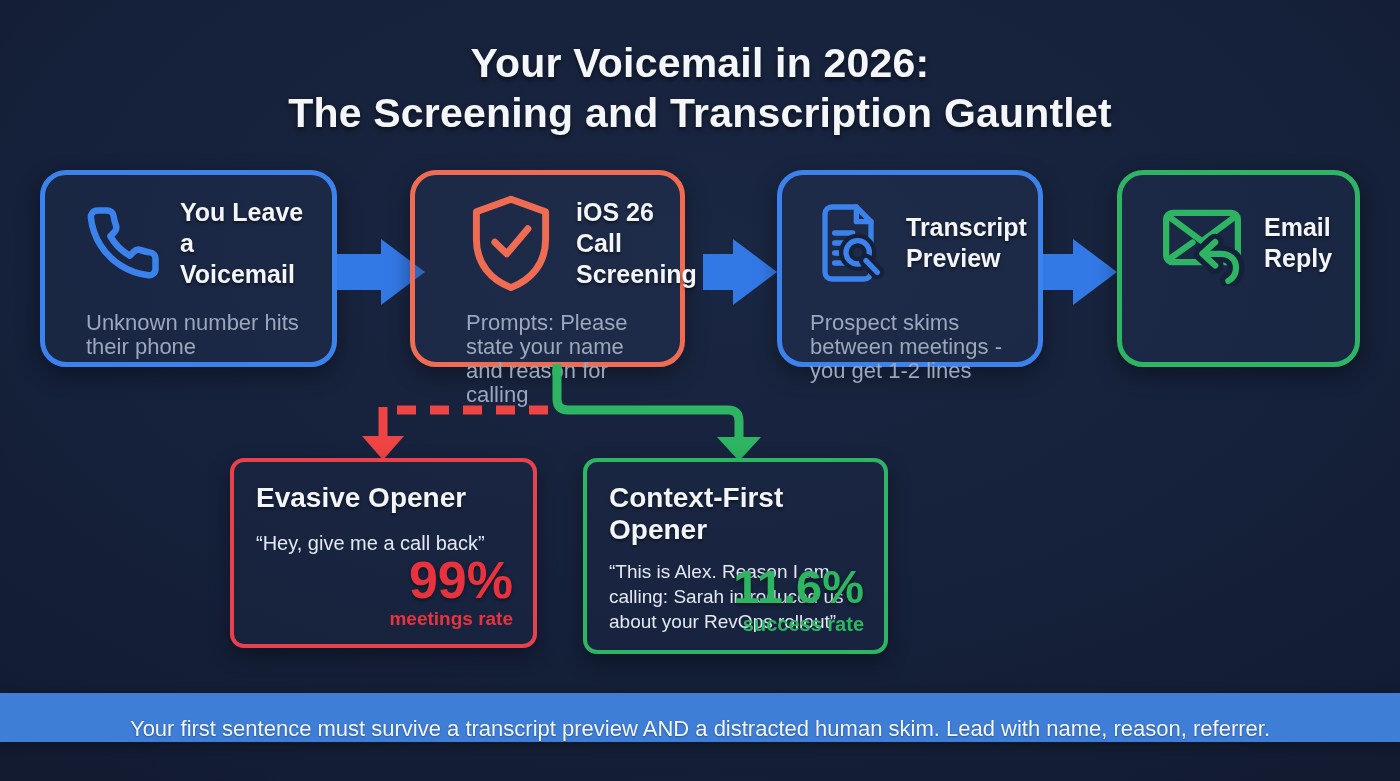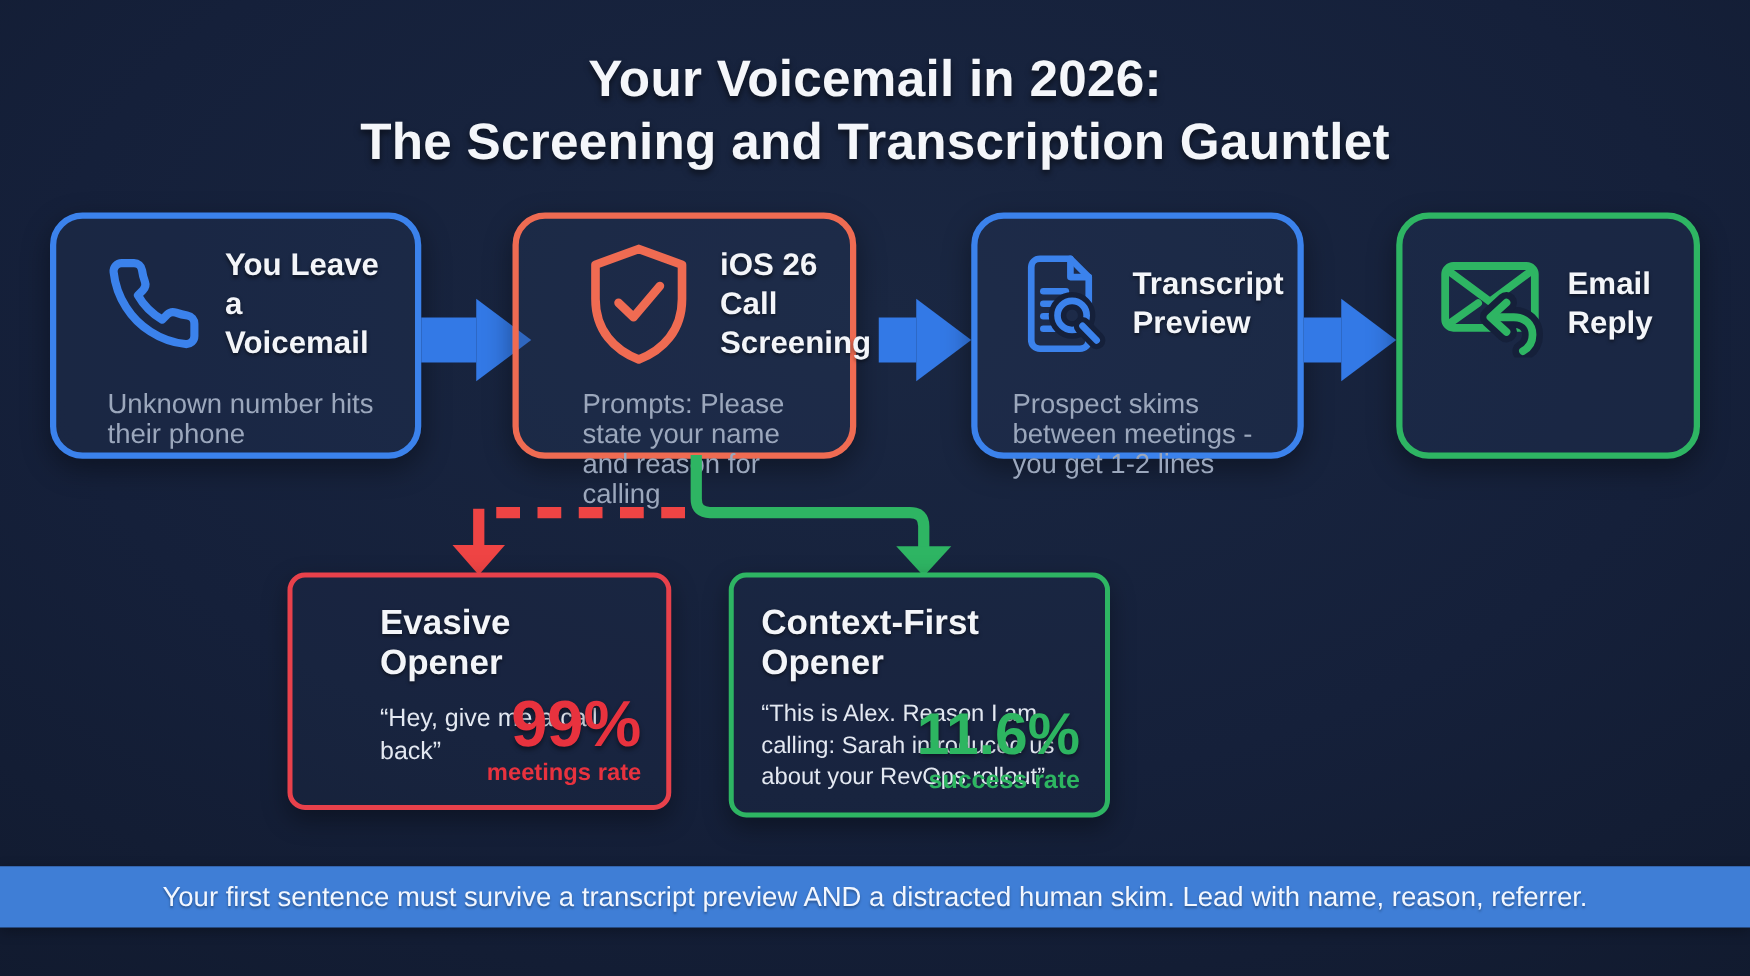--- a/index.html
+++ b/index.html
@@ -20,53 +20,53 @@
     border:5px solid;border-radius:26px;background:rgba(40,58,92,.28);
     box-shadow:0 8px 22px rgba(0,0,0,.38);
   }
   .step-head{display:flex;align-items:center;gap:18px;height:104px;padding:16px 14px 0 26px;}
   .step-icon{flex:0 0 auto;display:flex;align-items:center;justify-content:center;}
   .step-title{font-size:25px;font-weight:bold;color:#f3f5f9;line-height:31px;text-shadow:0 2px 3px rgba(0,0,0,.5);}
   .step-desc{padding:16px 22px 0 28px;font-size:22px;color:#9ba7bc;line-height:24px;}
   #step-1{left:40px;width:297px;border-color:#3b82ec;padding-left:13px;}
   #step-2{left:410px;width:275px;border-color:#ef6b52;padding-left:23px;}
   #step-3{left:777px;width:266px;border-color:#3b82ec;}
-  #step-4{left:1117px;width:243px;border-color:#2eb563;}
+  #step-4{left:1117px;width:243px;border-color:#2eb563;padding-left:10px;}
   
   .flow-arrow{position:absolute;top:239px;height:66px;display:flex;align-items:center;}
   .flow-arrow .bar{height:36px;background:#3379e6;}
   .flow-arrow .head{width:0;height:0;border-top:33px solid transparent;border-bottom:33px solid transparent;border-left:44px solid #3379e6;}
   #arrow-1{left:337px;} #arrow-1 .bar{width:44px;}
   #arrow-2{left:703px;} #arrow-2 .bar{width:30px;}
   #arrow-3{left:1043px;} #arrow-3 .bar{width:30px;}
   
   #connector-layer{position:absolute;left:0;top:0;width:1400px;height:781px;pointer-events:none;}
   
   .outcome{
     position:absolute;top:458px;box-sizing:border-box;border:4px solid;border-radius:14px;
     background:rgba(36,52,84,.22);box-shadow:0 8px 20px rgba(0,0,0,.35);
   }
-  #outcome-fail{left:230px;width:307px;height:190px;border-color:#e8414b;padding-left:48px;}
+  #outcome-fail{left:230px;width:307px;height:190px;border-color:#e8414b;}
   #outcome-success{left:583px;width:305px;height:196px;border-color:#2eb563;}
   .outcome-title{padding:20px 22px 0 22px;font-size:28px;font-weight:bold;color:#f3f5f9;text-shadow:0 2px 3px rgba(0,0,0,.5);}
   .quote{padding:0 22px;font-size:20px;color:#e3e8f1;line-height:26px;}
   #outcome-fail .quote-1{margin-top:16px;}
   #outcome-fail .quote-2{margin-top:22px;max-width:218px;}
   #outcome-success .quote-1{margin-top:13px;font-size:19px;line-height:25px;max-width:292px;}
   .stat{position:absolute;right:20px;bottom:14px;text-align:right;}
   .stat-value{font-weight:bold;line-height:.95;text-shadow:0 2px 4px rgba(0,0,0,.45);}
   .stat-label{font-size:20px;font-weight:bold;margin-top:3px;}
   #outcome-fail .stat-value{font-size:52px;color:#e8323e;}
   #outcome-fail .stat-label{color:#e8323e;font-size:19px;}
   #outcome-success .stat-value{font-size:47px;color:#2db561;}
   #outcome-success .stat-label{color:#2db561;}
   
   .banner{
     position:absolute;left:0;top:693px;width:1400px;height:49px;background:#3f7ed6;
-    display:flex;align-items:center;justify-content:center;box-shadow:0 3px 10px rgba(0,0,0,.3);
+    display:flex;align-items:flex-end;justify-content:center;box-shadow:0 3px 10px rgba(0,0,0,.3);
   }
   .banner-text{font-size:22px;color:#f2f7ff;text-shadow:0 1px 2px rgba(0,0,0,.35);}
 </style>
 </head>
 <body>
 
 <div id="canvas">
 
   <div class="title-wrap">
     <div class="title-line">Your Voicemail in 2026:</div>

